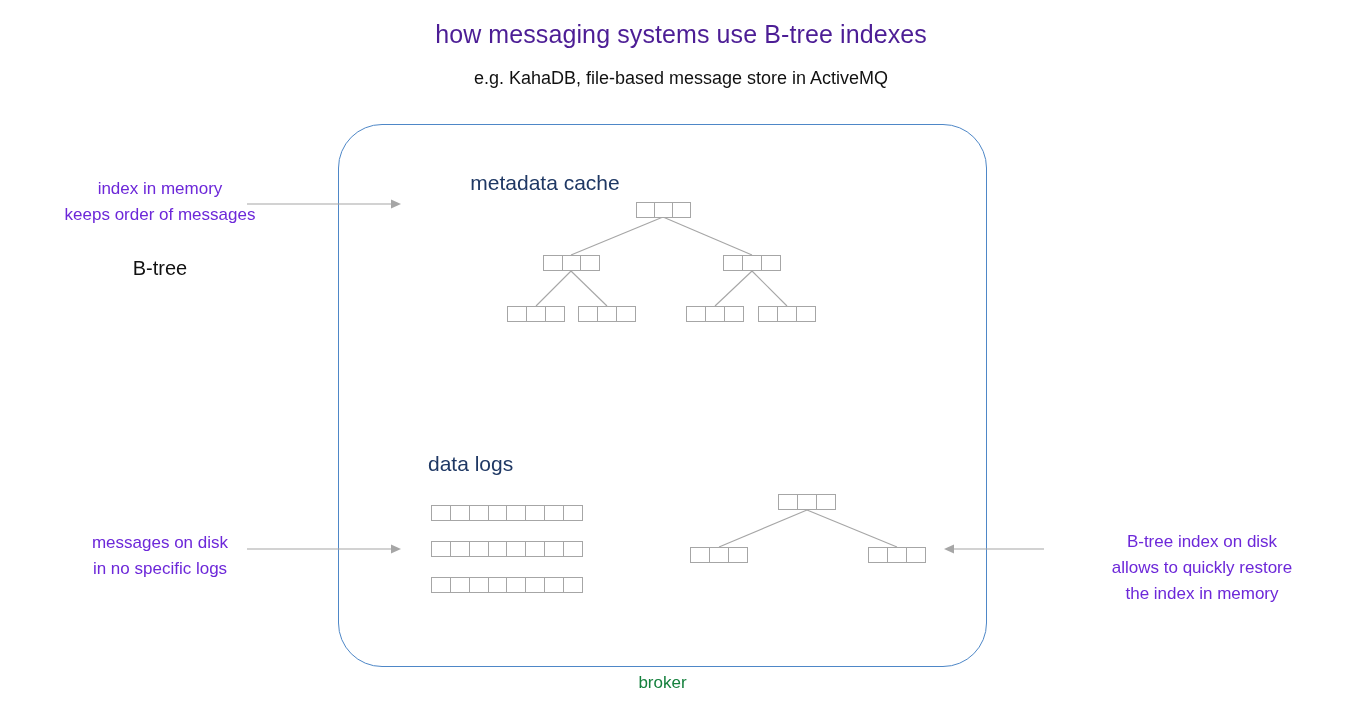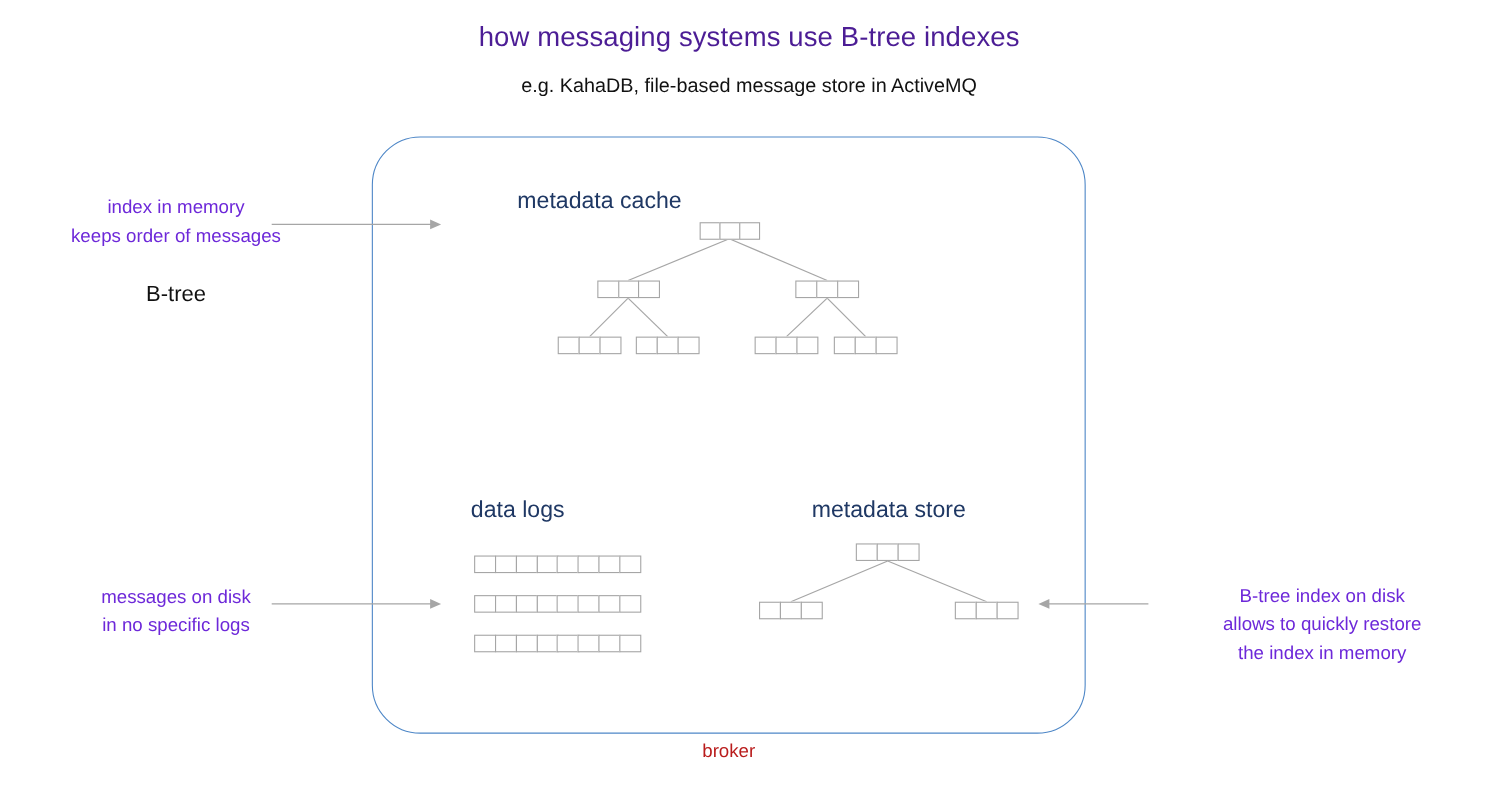--- a/index.html
+++ b/index.html
@@ -47,21 +47,21 @@
     border: 1.6px solid #4E87C7;
     border-radius: 44px;
     box-sizing: border-box;
     background: transparent;
   }
   #broker-label {
     left: 338px; top: 673px;
     width: 649px;
     text-align: center;
     font-size: 17px;
-    color: #b91c1c;
+    color: #15803d;
   }
 
   
   .section-heading {
     font-size: 21px;
     color: #1F3864;
     white-space: nowrap;
   }
   #metadata-cache-title { left: 0; top: 171px; width: 1090px; text-align: center; }
   #data-logs-title { left: 428px; top: 452px; width: 152px; text-align: left; }
@@ -141,21 +141,20 @@
 <div class="stage">
 
   <div class="abs" id="diagram-title">how messaging systems use B-tree indexes</div>
   <div class="abs" id="diagram-subtitle">e.g. KahaDB, file-based message store in ActiveMQ</div>
 
   <div class="abs" id="broker-container"></div>
   <div class="abs" id="broker-label">broker</div>
 
   <div class="abs section-heading" id="metadata-cache-title">metadata cache</div>
   <div class="abs section-heading" id="data-logs-title">data logs</div>
-  <div class="abs section-heading" id="metadata-store-title">metadata store</div>
 
   <svg class="abs" id="connector-layer" viewBox="0 0 1362 714" xmlns="http://www.w3.org/2000/svg">
     <g stroke="#A6A6A6" stroke-width="1.1" fill="none">
 
       <line x1="663" y1="217" x2="571" y2="255"></line>
       <line x1="663" y1="217" x2="752" y2="255"></line>
 
       <line x1="571" y1="271" x2="536" y2="306"></line>
       <line x1="571" y1="271" x2="607" y2="306"></line>
 

